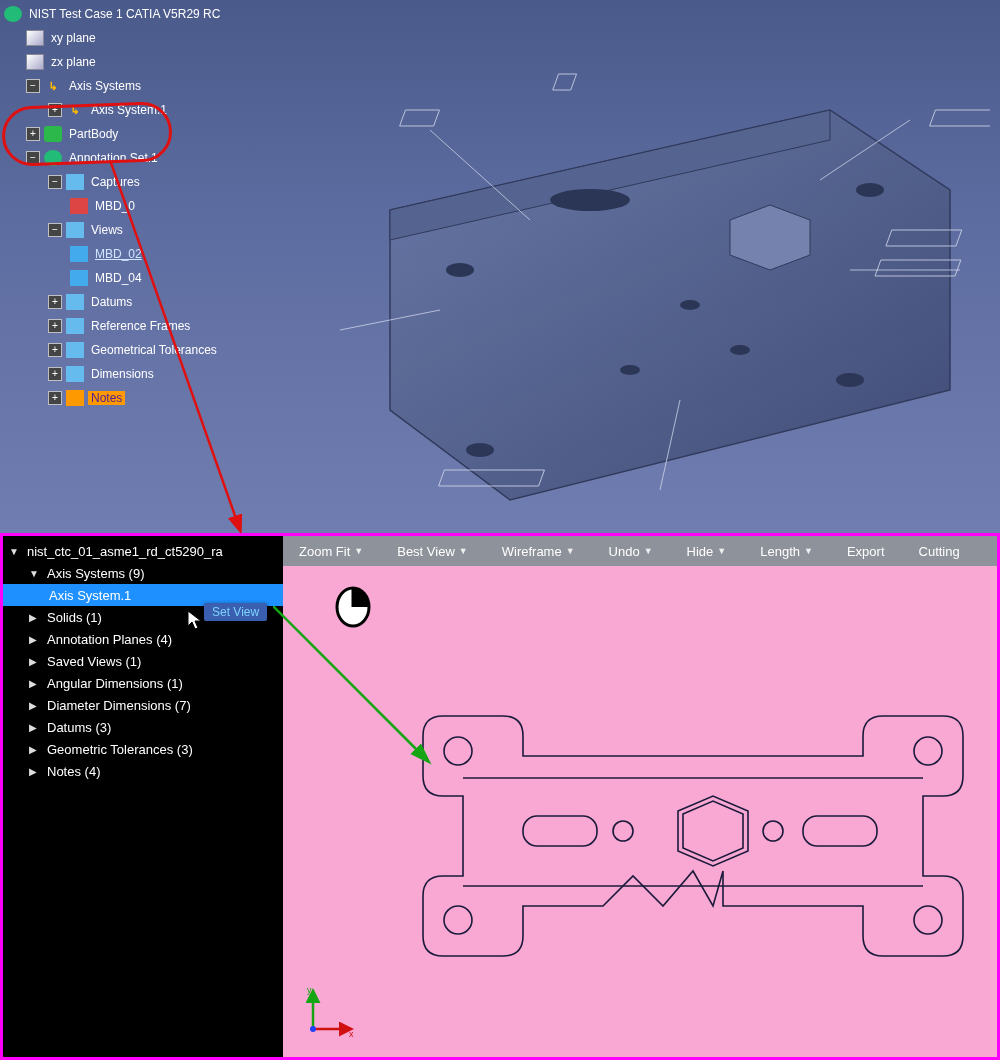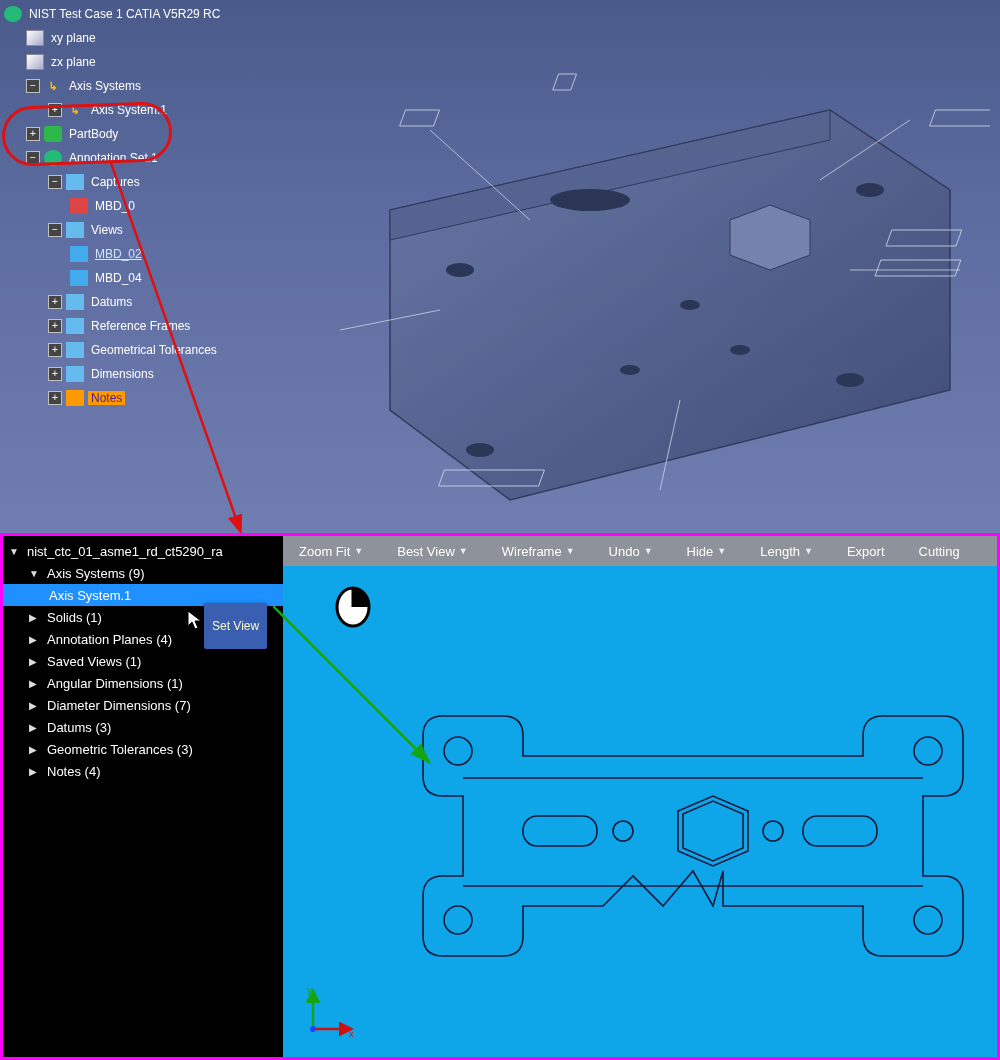--- a/index.html
+++ b/index.html
@@ -75,38 +75,38 @@
   }
   .sb-row { display:flex; align-items:center; height:22px; padding-left:6px;
             white-space:nowrap; cursor:default; }
   .sb-arrow { width:14px; color:#ddd; font-size:10px; margin-right:4px; }
   .sb-ind0 { padding-left:6px; }
   .sb-ind1 { padding-left:26px; }
   .sb-ind2 { padding-left:46px; }
   .sb-sel { background:#1e90ff; color:#fff; }
 
   .tooltip {
-    position:absolute; left:201px; top:67px; background:#3a5fb0; color:#fef9c3;
-    padding:16px 8px; font-size:12px; border-radius:2px; z-index:20;
+    position:absolute; left:201px; top:67px; background:#3a5fb0; color:#7dd3fc;
+    padding:2px 8px; font-size:12px; border-radius:2px; z-index:20;
     box-shadow:0 1px 4px rgba(0,0,0,.5);
   }
   .cursor {
     position:absolute; left:184px; top:74px; width:16px; height:22px; z-index:21;
     pointer-events:none;
   }
   .mouse-hint {
     position:absolute; left:330px; top:50px; width:40px; height:42px; z-index:15;
   }
   .green-arrow {
     position:absolute; left:270px; top:70px; width:170px; height:170px; z-index:14;
     pointer-events:none;
   }
 
   .canvas {
-    flex:1; position:relative; background:#0ea5e9;text-align:right;
+    flex:1; position:relative; background:#f9a8d4;text-align:right;
   }
   .toolbar {
     height:30px; background:#8e929a; display:flex; align-items:center;
     padding:0 16px; gap:34px; color:#fff; font-size:13px;
   }
   .tb-item { display:flex; align-items:center; gap:4px; cursor:pointer; }
   .tb-caret { font-size:9px; opacity:.85; }
 
   .axis-widget { position:absolute; left:18px; bottom:16px; width:56px; height:56px; }
   .part2d { position:absolute; left:120px; top:120px; width:580px; height:340px; }

